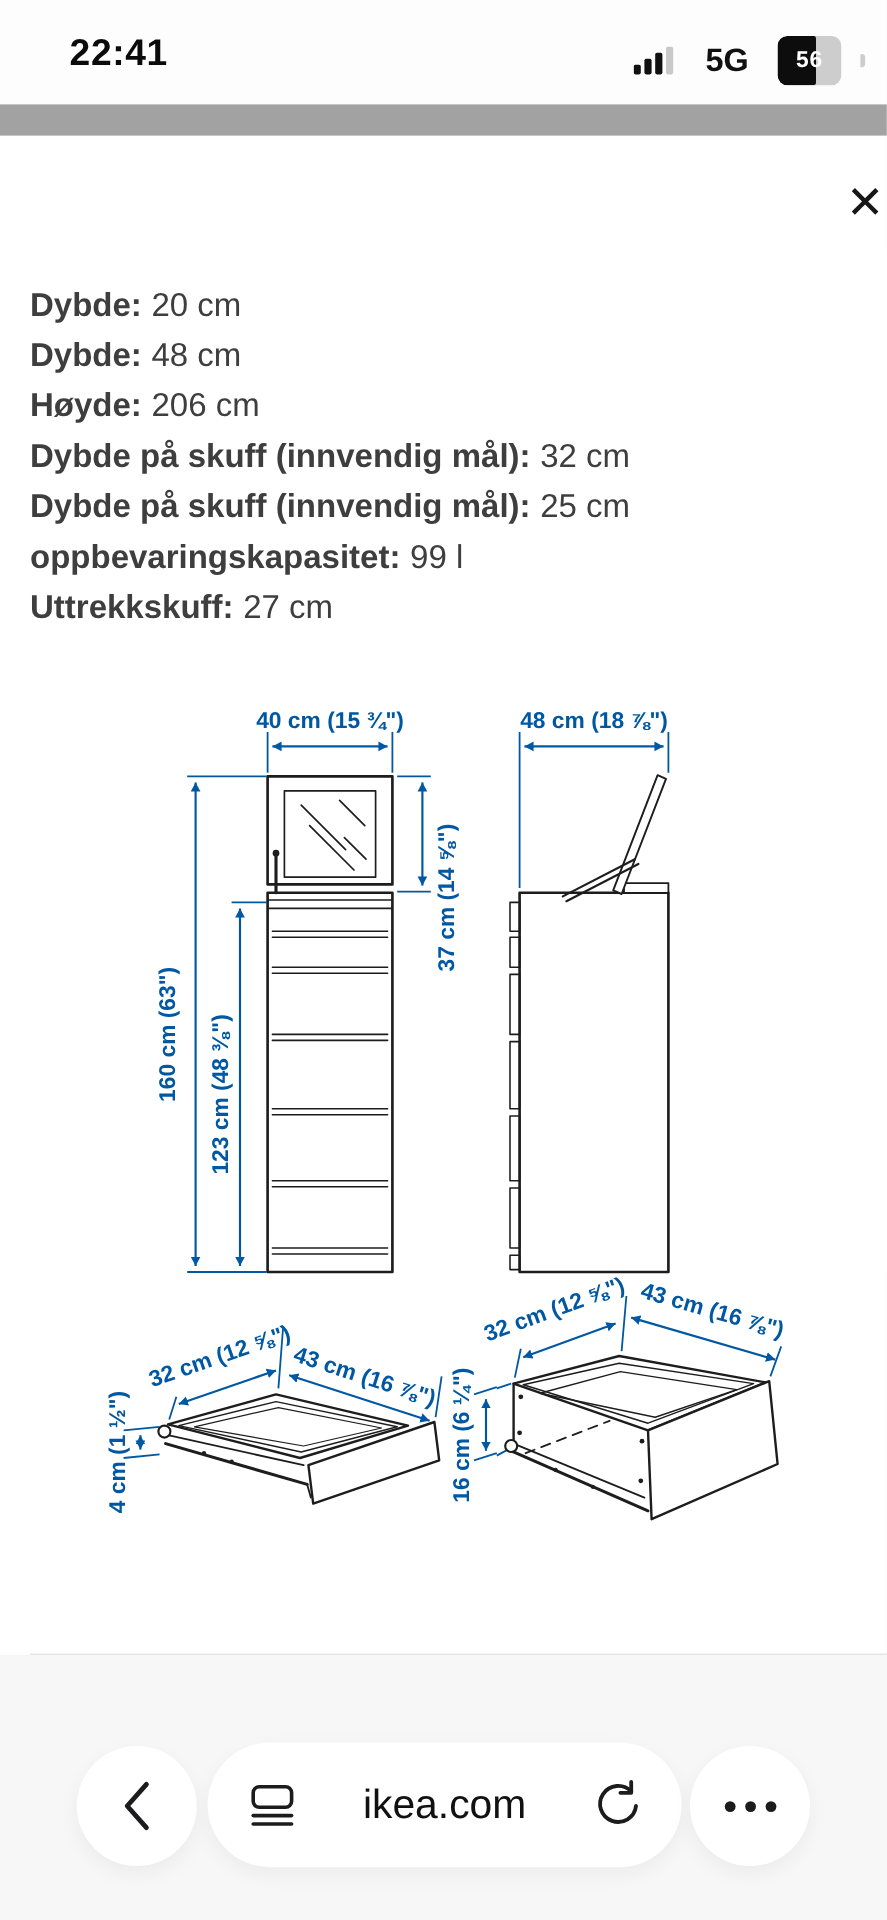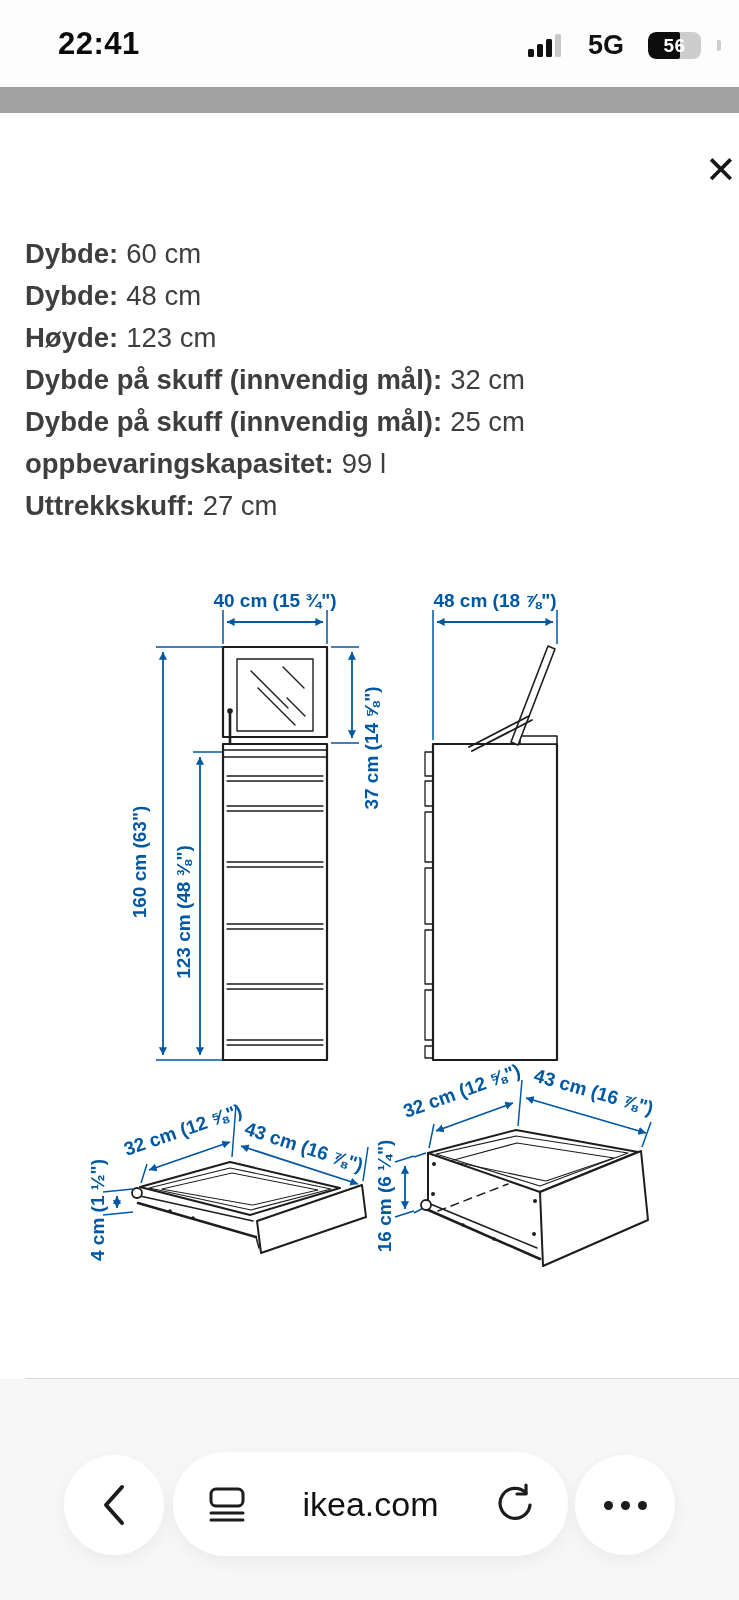--- a/index.html
+++ b/index.html
@@ -5,21 +5,21 @@
   :root{ --accent:#0058a3; }
   html,body{margin:0;padding:0;background:#e9e9e9;}
   .screen{position:relative;width:739px;height:1600px;background:#ffffff;overflow:hidden;
           font-family:"Liberation Sans",sans-serif;padding-left:28px;}
 
   
   .statusbar{position:absolute;top:0;left:0;right:0;height:87px;background:#fdfdfd;}
   .time{position:absolute;left:58px;top:26px;font-size:31px;font-weight:700;color:#0b0b0b;letter-spacing:.5px;}
   .status-right{position:absolute;right:46px;top:30px;display:flex;align-items:center;gap:24px;}
   .net{font-size:27px;font-weight:600;color:#111;}
-  .battery{position:relative;width:53px;height:27px;border-radius:8px;background:#cdcdcd;overflow:hidden;}
+  .battery{position:relative;width:53px;height:41px;border-radius:8px;background:#cdcdcd;overflow:hidden;}
   .battery .fill{position:absolute;left:0;top:0;bottom:0;width:60%;background:#0d0d0d;border-radius:8px 2px 2px 8px;}
   .battery .num{position:absolute;inset:0;display:flex;align-items:center;justify-content:center;
                 color:#fff;font-weight:700;font-size:19px;letter-spacing:.5px;}
   .bcap{width:4px;height:11px;background:#cdcdcd;border-radius:0 3px 3px 0;margin-left:-8px;}
 
   
   .gray-band{position:absolute;top:87px;left:0;right:0;height:26px;background:#a2a2a2;}
 
   
   .close-btn{position:absolute;top:148px;right:24px;width:44px;height:44px;border:none;background:none;
@@ -76,23 +76,23 @@
     </div>
   </div>
 
   <div class="gray-band"></div>
 
   <button class="close-btn">
     <span>✕</span>
   </button>
 
   <div class="specs">
-    <div class="spec-row"><span class="spec-label">Dybde:</span><span class="spec-value">60 cm</span></div>
+    <div class="spec-row"><span class="spec-label">Dybde:</span><span class="spec-value">20 cm</span></div>
     <div class="spec-row"><span class="spec-label">Dybde:</span><span class="spec-value">48 cm</span></div>
-    <div class="spec-row"><span class="spec-label">Høyde:</span><span class="spec-value">123 cm</span></div>
+    <div class="spec-row"><span class="spec-label">Høyde:</span><span class="spec-value">206 cm</span></div>
     <div class="spec-row"><span class="spec-label">Dybde på skuff (innvendig mål):</span><span class="spec-value">32 cm</span></div>
     <div class="spec-row"><span class="spec-label">Dybde på skuff (innvendig mål):</span><span class="spec-value">25 cm</span></div>
     <div class="spec-row"><span class="spec-label">oppbevaringskapasitet:</span><span class="spec-value">99 l</span></div>
     <div class="spec-row"><span class="spec-label">Uttrekkskuff:</span><span class="spec-value">27 cm</span></div>
   </div>
 
   <svg class="diagram" width="739" height="760" viewBox="0 560 739 760">
     <defs>
       <marker id="ah" viewBox="0 0 10 10" refX="8.5" refY="5" markerWidth="5" markerHeight="5" orient="auto-start-reverse">
         <path d="M0,0.5 L8.5,5 L0,9.5 Z" class="dtf"></path>

